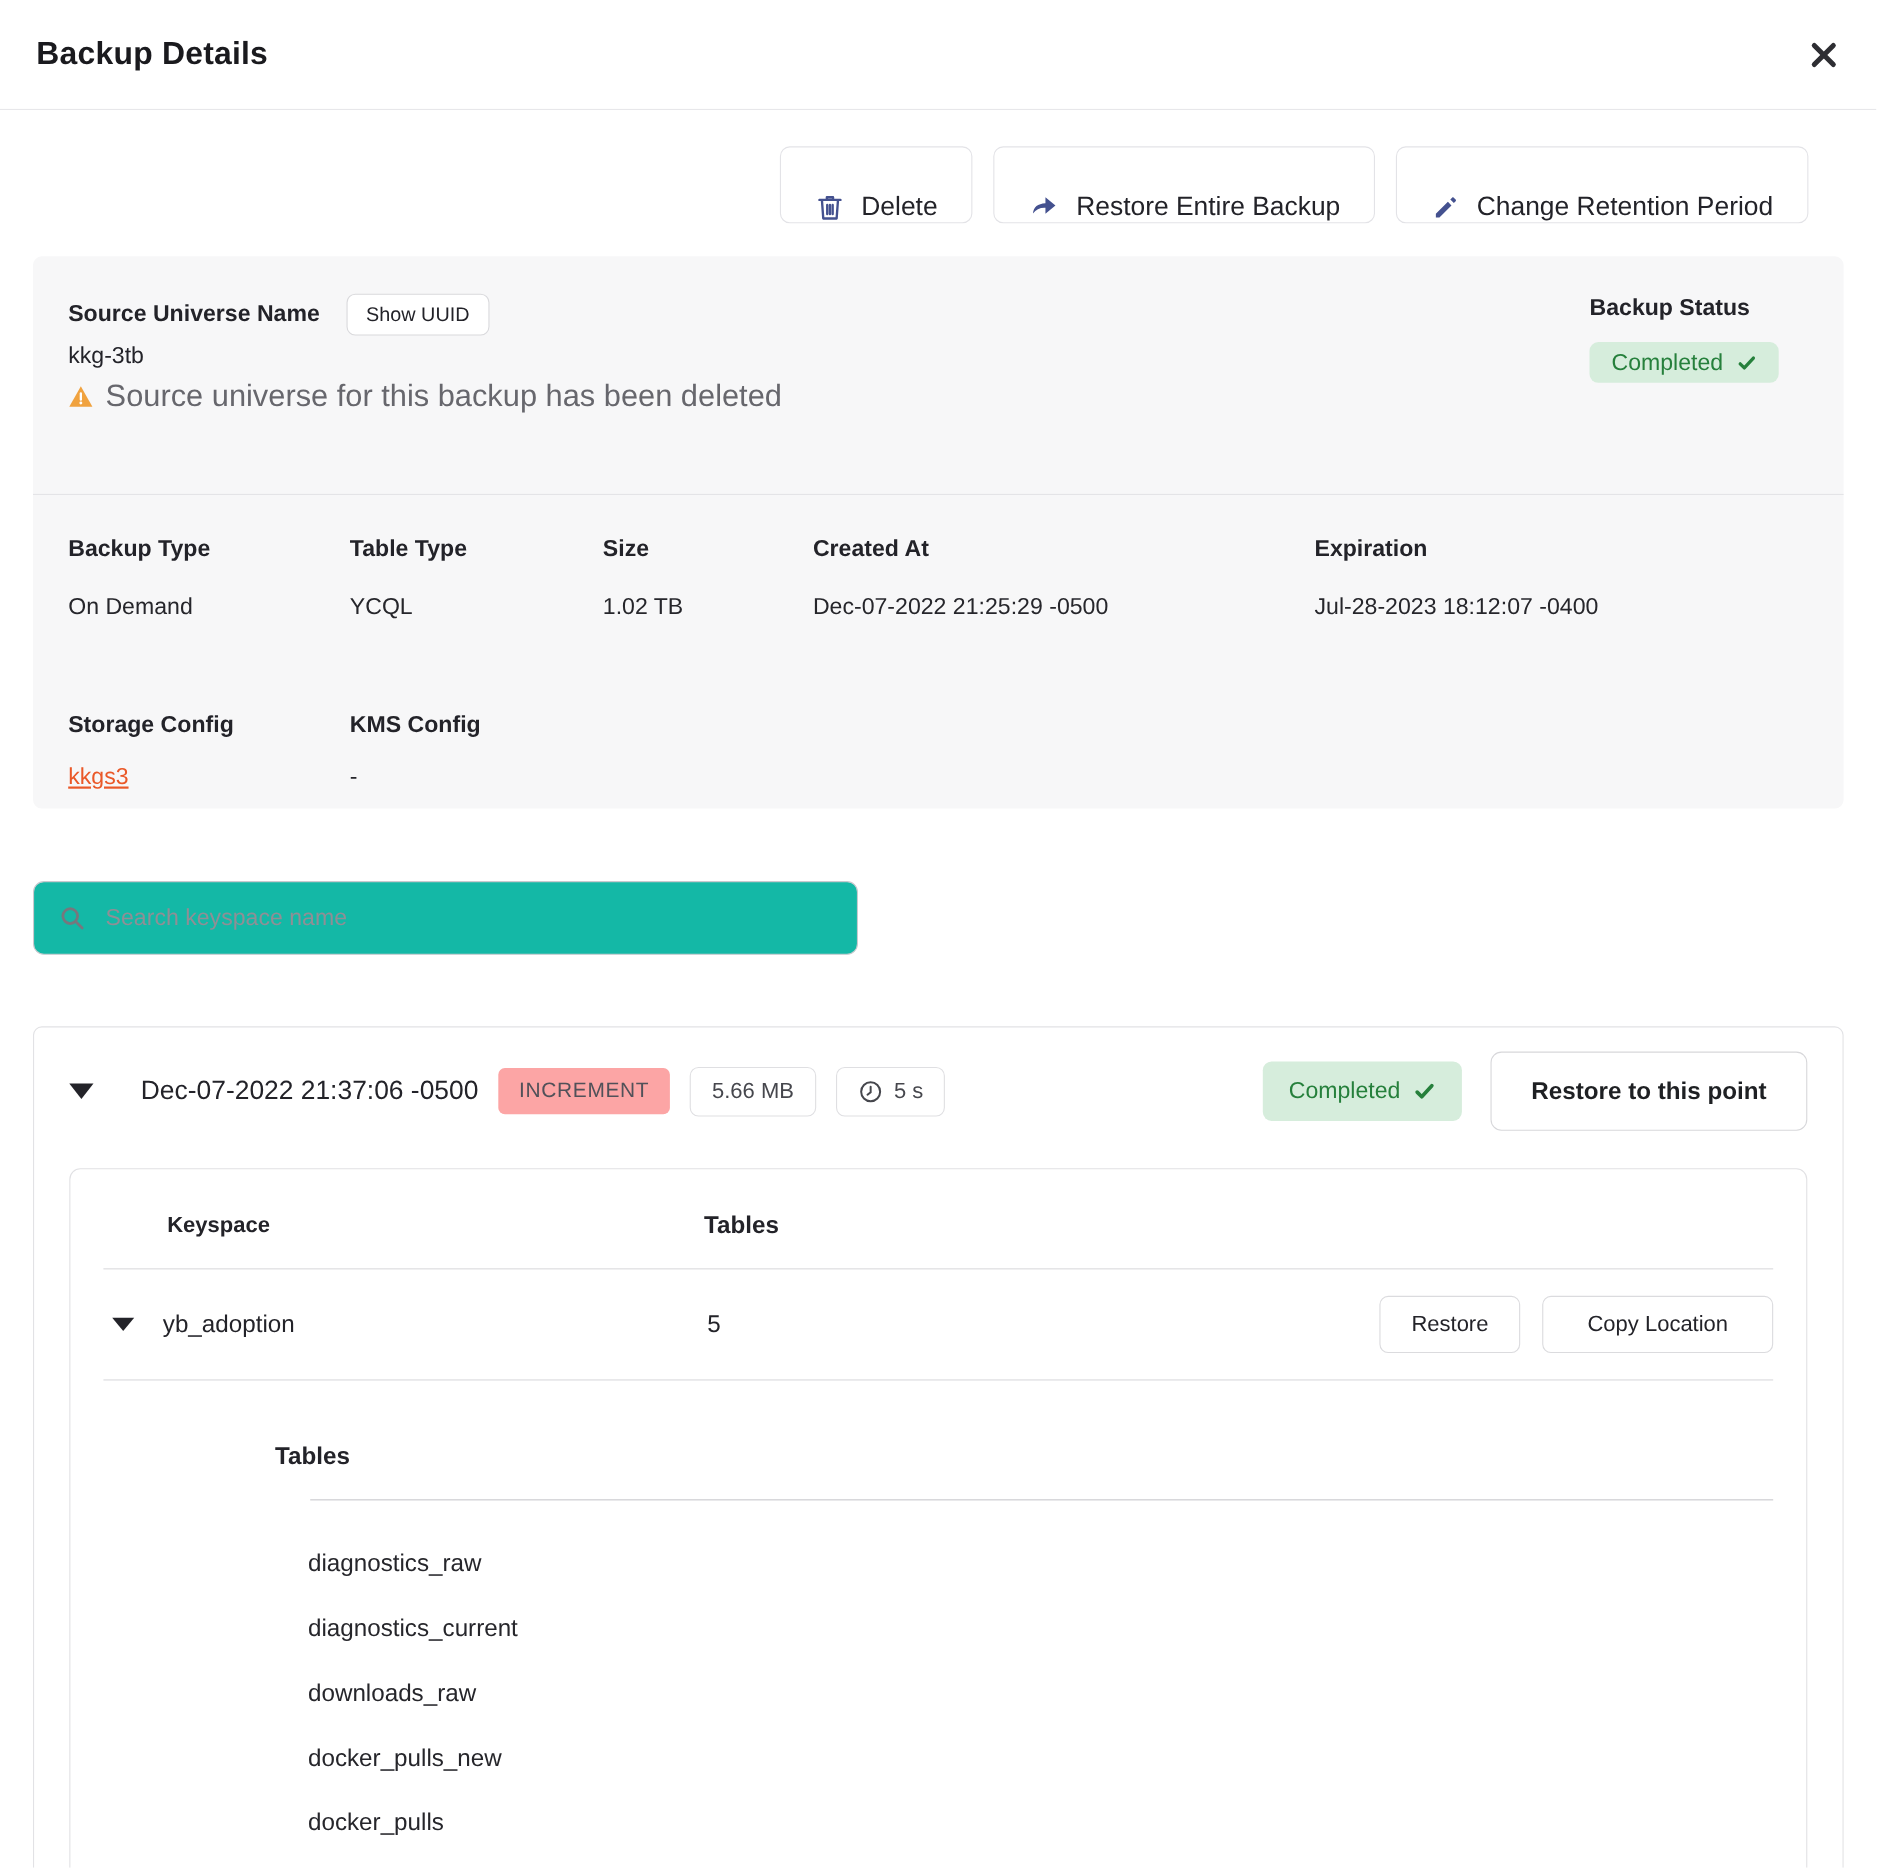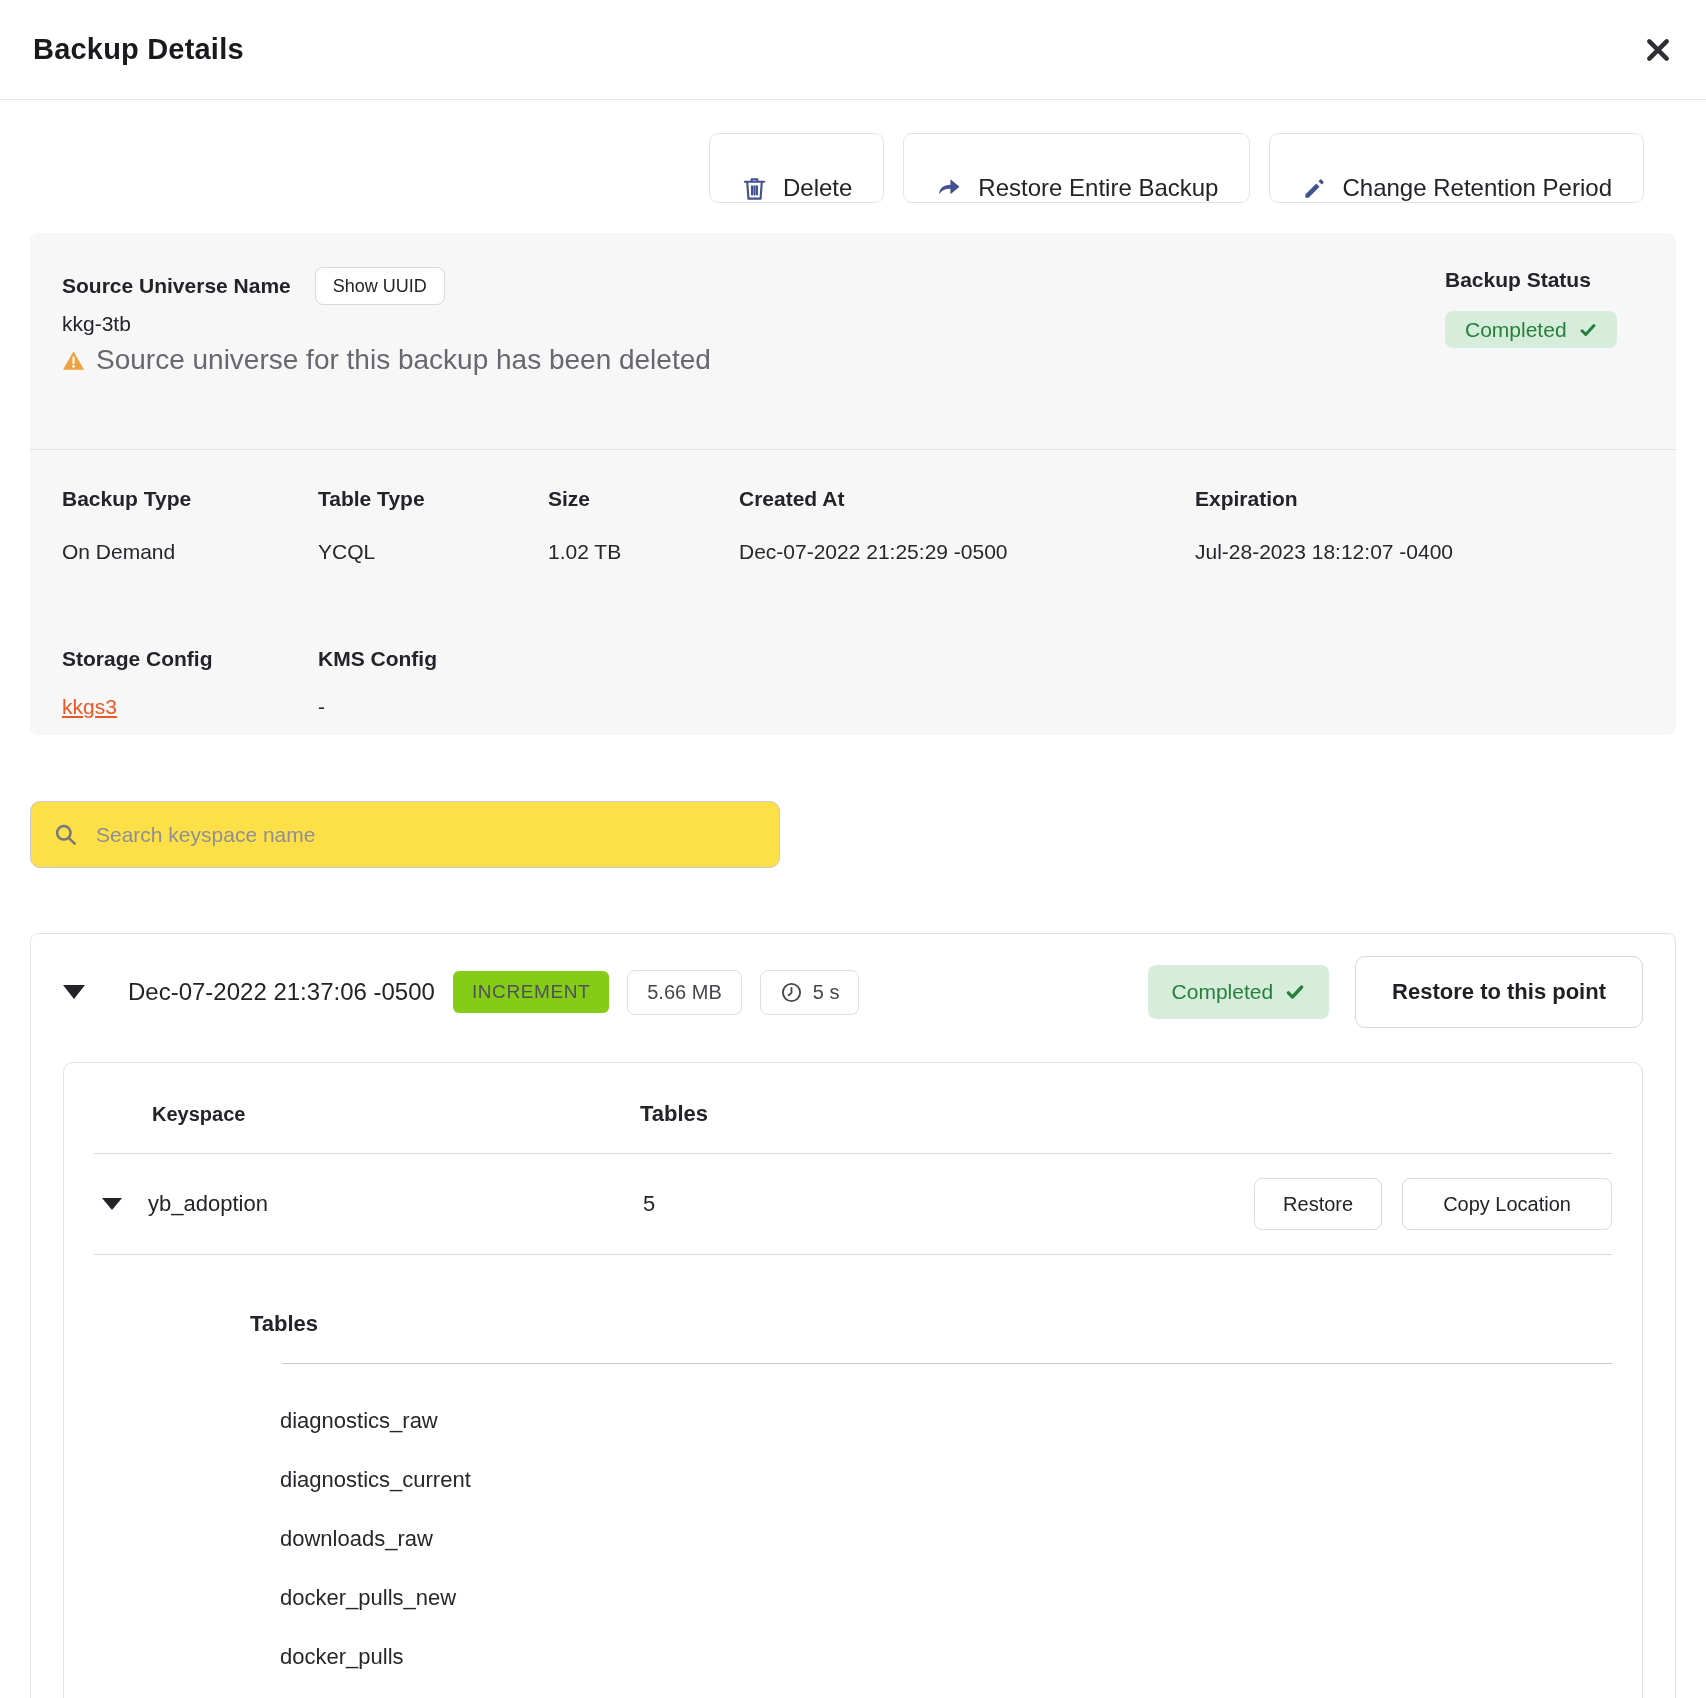--- a/index.html
+++ b/index.html
@@ -34,32 +34,32 @@
   .status-block .status-badge { margin-top:18px; }
   .panel-divider { height:1px; background:#E4E4E7; margin-top:76px; }
   .panel-details { padding:36px 32px 0; display:grid; grid-template-columns:256px 230px 191px 456px 1fr; row-gap:27px; }
   .val { font-size:21px; line-height:26px; color:#26262B; }
   .panel-storage { padding:81px 32px 15px; display:grid; grid-template-columns:256px 1fr; row-gap:22px; }
   .cfg-link { color:#EA5828; text-decoration:underline; font-size:21px; line-height:26px; cursor:pointer; }
 
   
   .search-row { margin:66px 30px 0; }
   .search-box { width:750px; height:67px; border:1px solid #C9C9CE; border-radius:10px; display:flex;
-                align-items:center; padding:0 22px; gap:15px; background:#fde047; }
+                align-items:center; padding:0 22px; gap:15px; background:#14b8a6; }
   .search-box input { border:none; outline:none; font-size:21px; flex:1; color:#232329; font-family:inherit; background:transparent; }
   .search-box input::placeholder { color:#8F8F95; }
 
   
   .outer-card { margin:65px 30px 0; border:1px solid #E2E2E5; border-radius:8px; height:840px; background:#fff; }
   .card-header { display:flex; align-items:center; padding:22px 32px 34px; }
   .caret { width:0; height:0; border-left:11px solid transparent; border-right:11px solid transparent;
            border-top:14px solid #232329; cursor:pointer; flex:none; }
   .ts { margin-left:43px; font-size:24px; color:#232329; white-space:nowrap; }
   .badge-type { margin-left:18px; height:42px; display:inline-flex; align-items:center; padding:0 19px;
-                background:#84cc16; border-radius:6px; font-size:19px; color:#515159; letter-spacing:.6px; }
+                background:#fca5a5; border-radius:6px; font-size:19px; color:#515159; letter-spacing:.6px; }
   .badge-o { margin-left:18px; height:45px; display:inline-flex; align-items:center; gap:10px; padding:0 19px;
              border:1px solid #DFDFE2; border-radius:8px; font-size:20px; color:#46474D; background:#fff; }
   .status-badge.lg { margin-left:auto; height:54px; font-size:21px; padding:0 24px; }
   .btn-restore-point { margin-left:26px; height:72px; padding:0 36px; border:1px solid #D7D7DA; border-radius:10px;
                        background:#fff; font-size:22px; font-weight:bold; color:#1E2023; cursor:pointer; font-family:inherit; white-space:nowrap; }
 
   
   .inner-card { margin:0 32px; border:1px solid #E1E1E4; border-radius:10px; height:700px; background:#fff; }
   .tbl-head { display:flex; padding:38px 30px 26px; }
   .th-keyspace { margin-left:58px; width:488px; font-size:20px; font-weight:bold; line-height:26px; }

